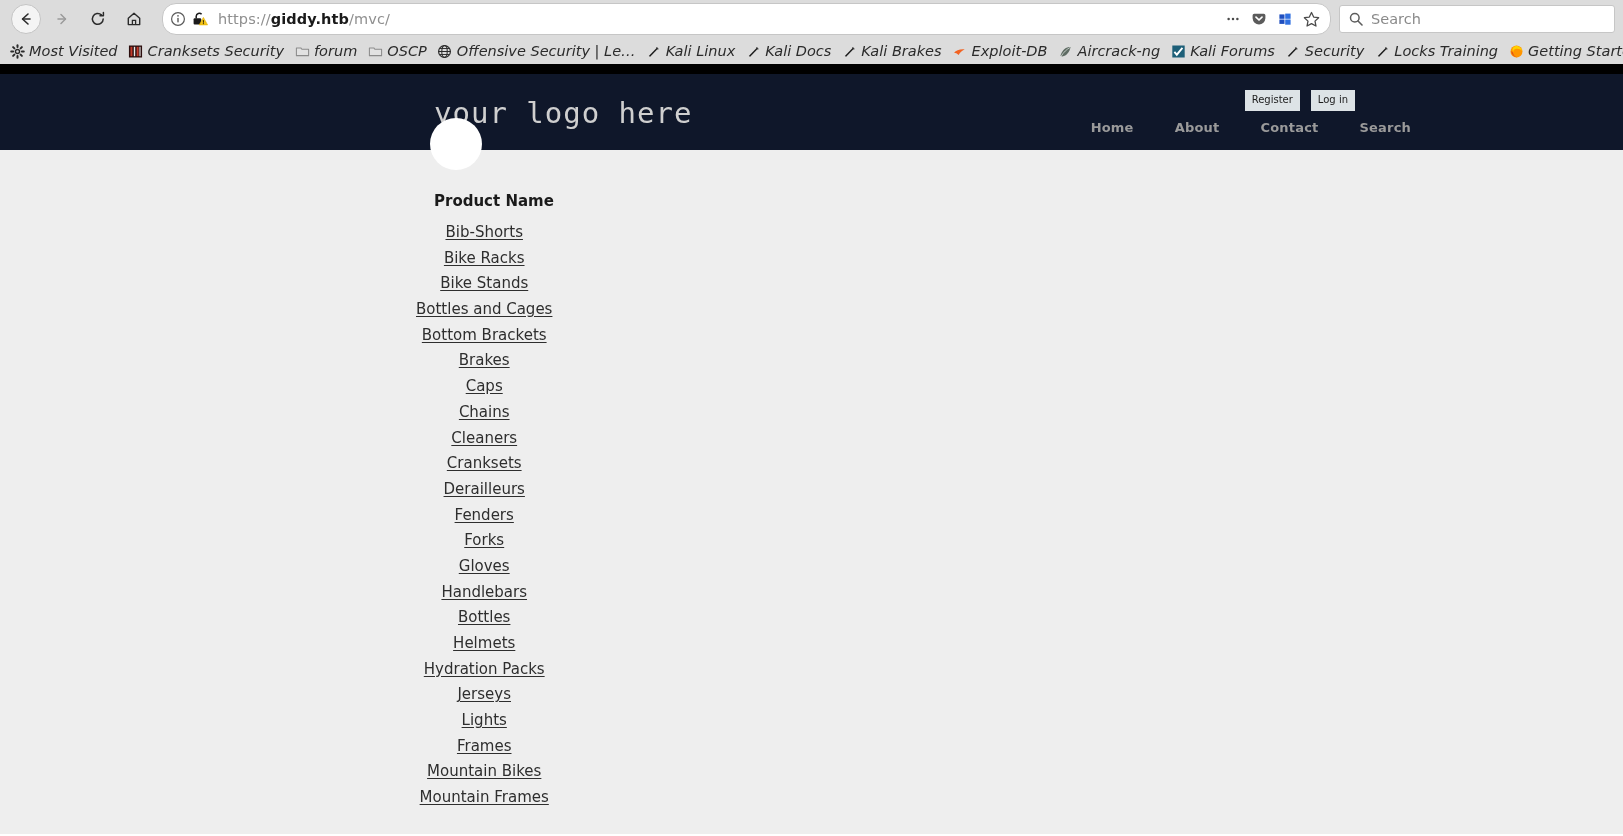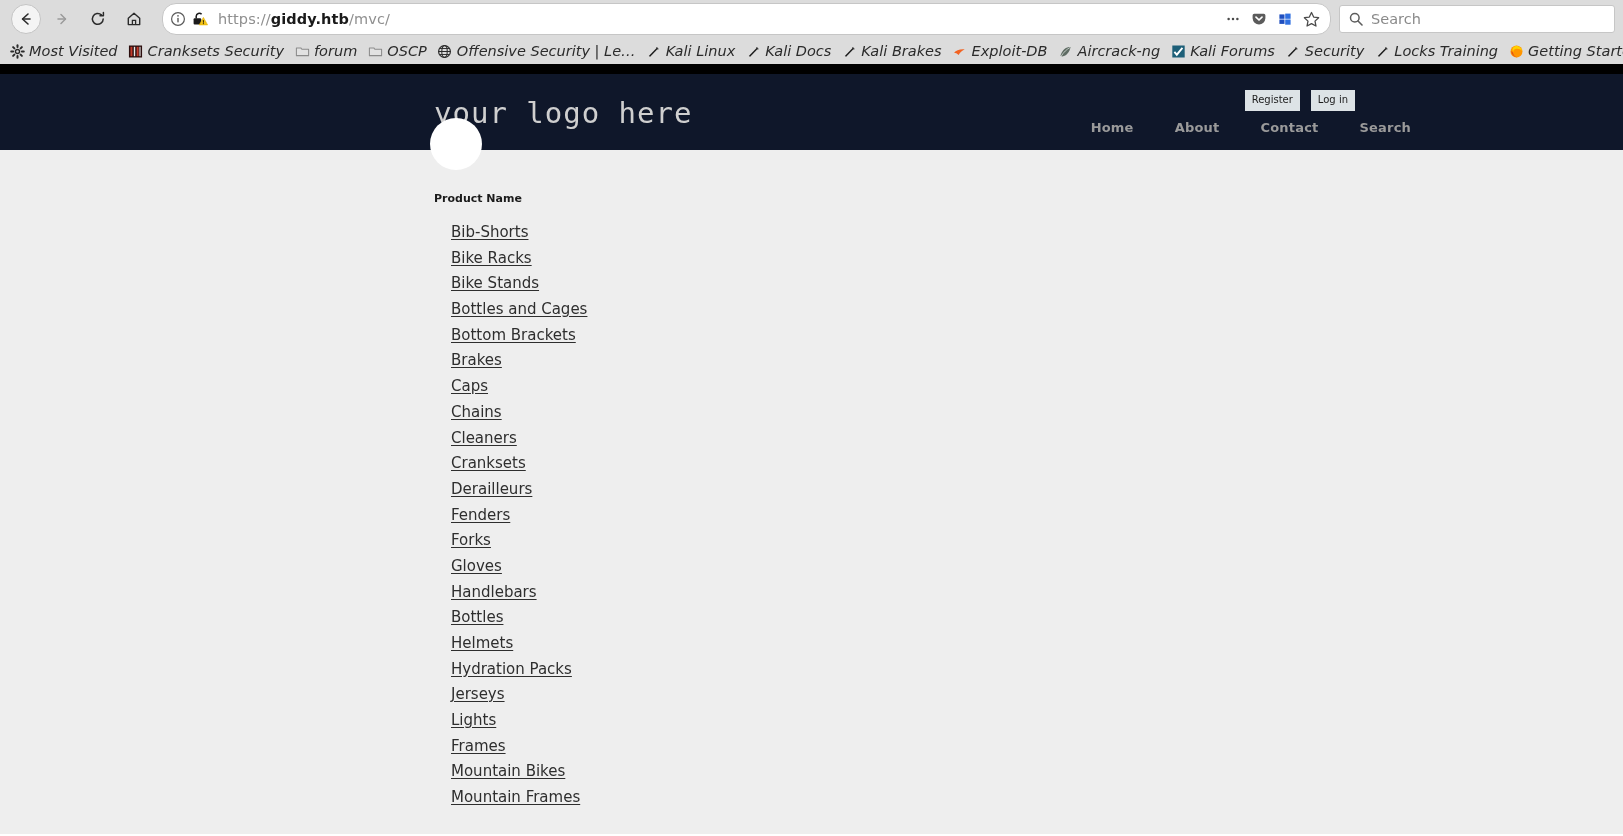--- a/index.html
+++ b/index.html
@@ -194,29 +194,30 @@
   }
 
   #content {
     position: relative;
     padding-top: 40px;
   }
   #product-heading {
     position: absolute;
     left: 434px;
     top: 42px;
-    font-size: 11px;
+    font-size: 15px;
     font-weight: bold;
     color: #1b1b1b;
   }
   #product-list {
     position: absolute;
-    left: 451px;
+    left: 416px;
     top: 72px;
     list-style: none;
+    text-align: center;
   }
   #product-list li { height: 25.7px; }
   #product-list a {
     font-size: 15px;
     color: #2e2e2e;
     text-decoration: underline;
     text-underline-offset: 2px;
     white-space: nowrap;
   }
 </style>

